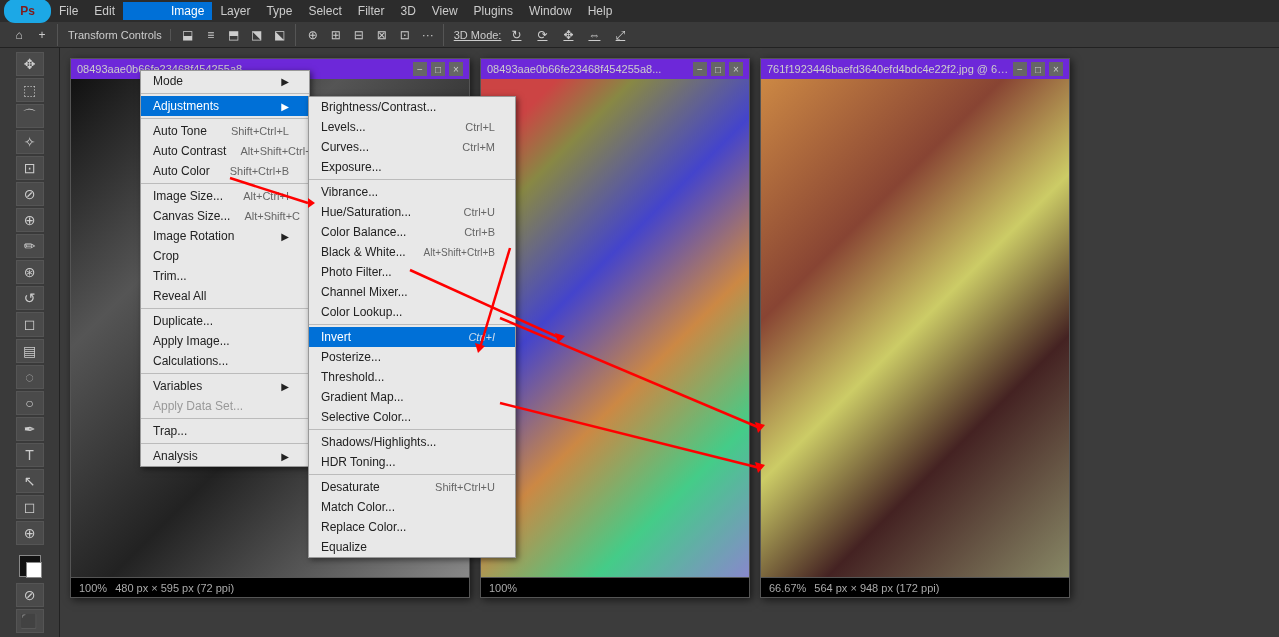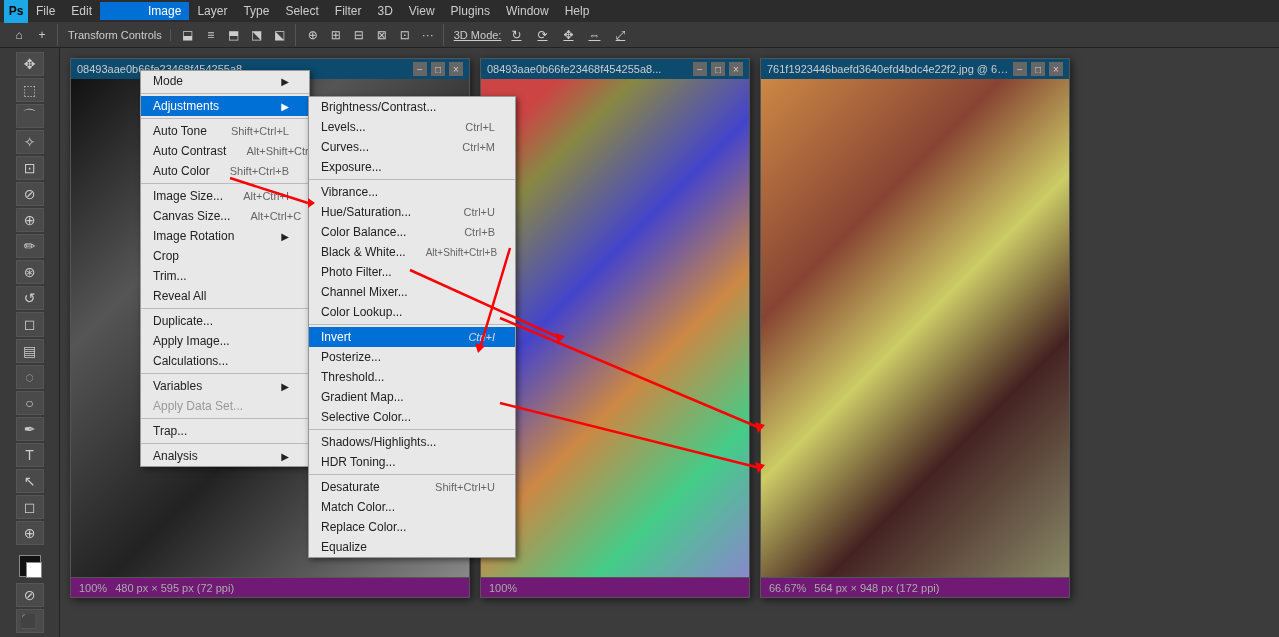--- a/index.html
+++ b/index.html
@@ -110,21 +110,21 @@
       padding: 3px 20px 3px 12px;
       cursor: pointer;
       display: flex;
       align-items: center;
       justify-content: space-between;
       white-space: nowrap;
       color: #222;
     }
     .menu-item.active { background: #0070d7; color: #fff; }
     .menu-item.disabled { color: #999; cursor: default; padding-left: 12px; }
-    .menu-item .shortcut { color: #666; font-size: 11px; margin-left: 20px; }
+    .menu-item .shortcut { color: #666; font-size: 11px; margin-left: 14px; }
     .menu-item.active .shortcut { color: #cde; }
     .menu-item .arrow { font-size: 10px; }
     .menu-separator {
       height: 1px;
       background: #bbb;
       margin: 2px 0;
     }
 
     
     .adjustments-menu {
@@ -142,21 +142,21 @@
 
     
     .doc-window {
       position: absolute;
       background: #3a3a3a;
       border: 1px solid #555;
       box-shadow: 2px 2px 8px rgba(0,0,0,0.6);
     }
     .doc-title-bar {
       height: 20px;
-      background: #0c4a6e;
+      background: #6d28d9;
       display: flex;
       align-items: center;
       justify-content: space-between;
       padding: 0 6px;
       font-size: 11px;
       color: #ccc;
       cursor: move;
     }
     .doc-title-controls {
       display: flex;
@@ -178,21 +178,21 @@
       width: 100%;
       height: calc(100% - 40px);
       overflow: hidden;
       background: #555;
       display: flex;
       align-items: center;
       justify-content: center;
     }
     .doc-status {
       height: 20px;
-      background: #701a75;
+      background: #000000;
       border-top: 1px solid #555;
       display: flex;
       align-items: center;
       padding: 0 8px;
       font-size: 11px;
       color: #aaa;
     }
 
     
     .img-bw {
@@ -205,30 +205,31 @@
       height: 100%;
       background: linear-gradient(135deg, #c44 10%, #884 20%, #44c 40%, #c84 60%, #4c8 80%, #88c 100%);
     }
     .img-tiger {
       width: 100%;
       height: 100%;
       background: linear-gradient(135deg, #c84 0%, #843 30%, #cc6 50%, #422 70%, #886 100%);
     }
 
     .ps-logo {
-      width: 24px;
+      width: 47px;
       height: 24px;
       background: #1ca8e6;
-      color: #000000;
+      color: #7f1d1d;
       font-size: 12px;
       font-weight: bold;
       display: flex;
       align-items: center;
       justify-content: center;
       flex-shrink: 0;
+      border-radius: 11px;
     }
 
     .toolbar-group {
       display: flex;
       align-items: center;
       gap: 1px;
       padding: 0 4px;
       border-right: 1px solid #555;
     }
     .toolbar-btn {
@@ -414,21 +415,21 @@
       <span>Auto Color</span>
       <span class="shortcut">Shift+Ctrl+B</span>
     </div>
     <div class="menu-separator"></div>
     <div class="menu-item">
       <span>Image Size...</span>
       <span class="shortcut">Alt+Ctrl+I</span>
     </div>
     <div class="menu-item">
       <span>Canvas Size...</span>
-      <span class="shortcut">Alt+Ctrl+C</span>
+      <span class="shortcut">Alt+Shift+C</span>
     </div>
     <div class="menu-item">
       <span>Image Rotation</span>
       <span class="arrow">▶</span>
     </div>
     <div class="menu-item">
       <span>Crop</span>
     </div>
     <div class="menu-item">
       <span>Trim...</span>

